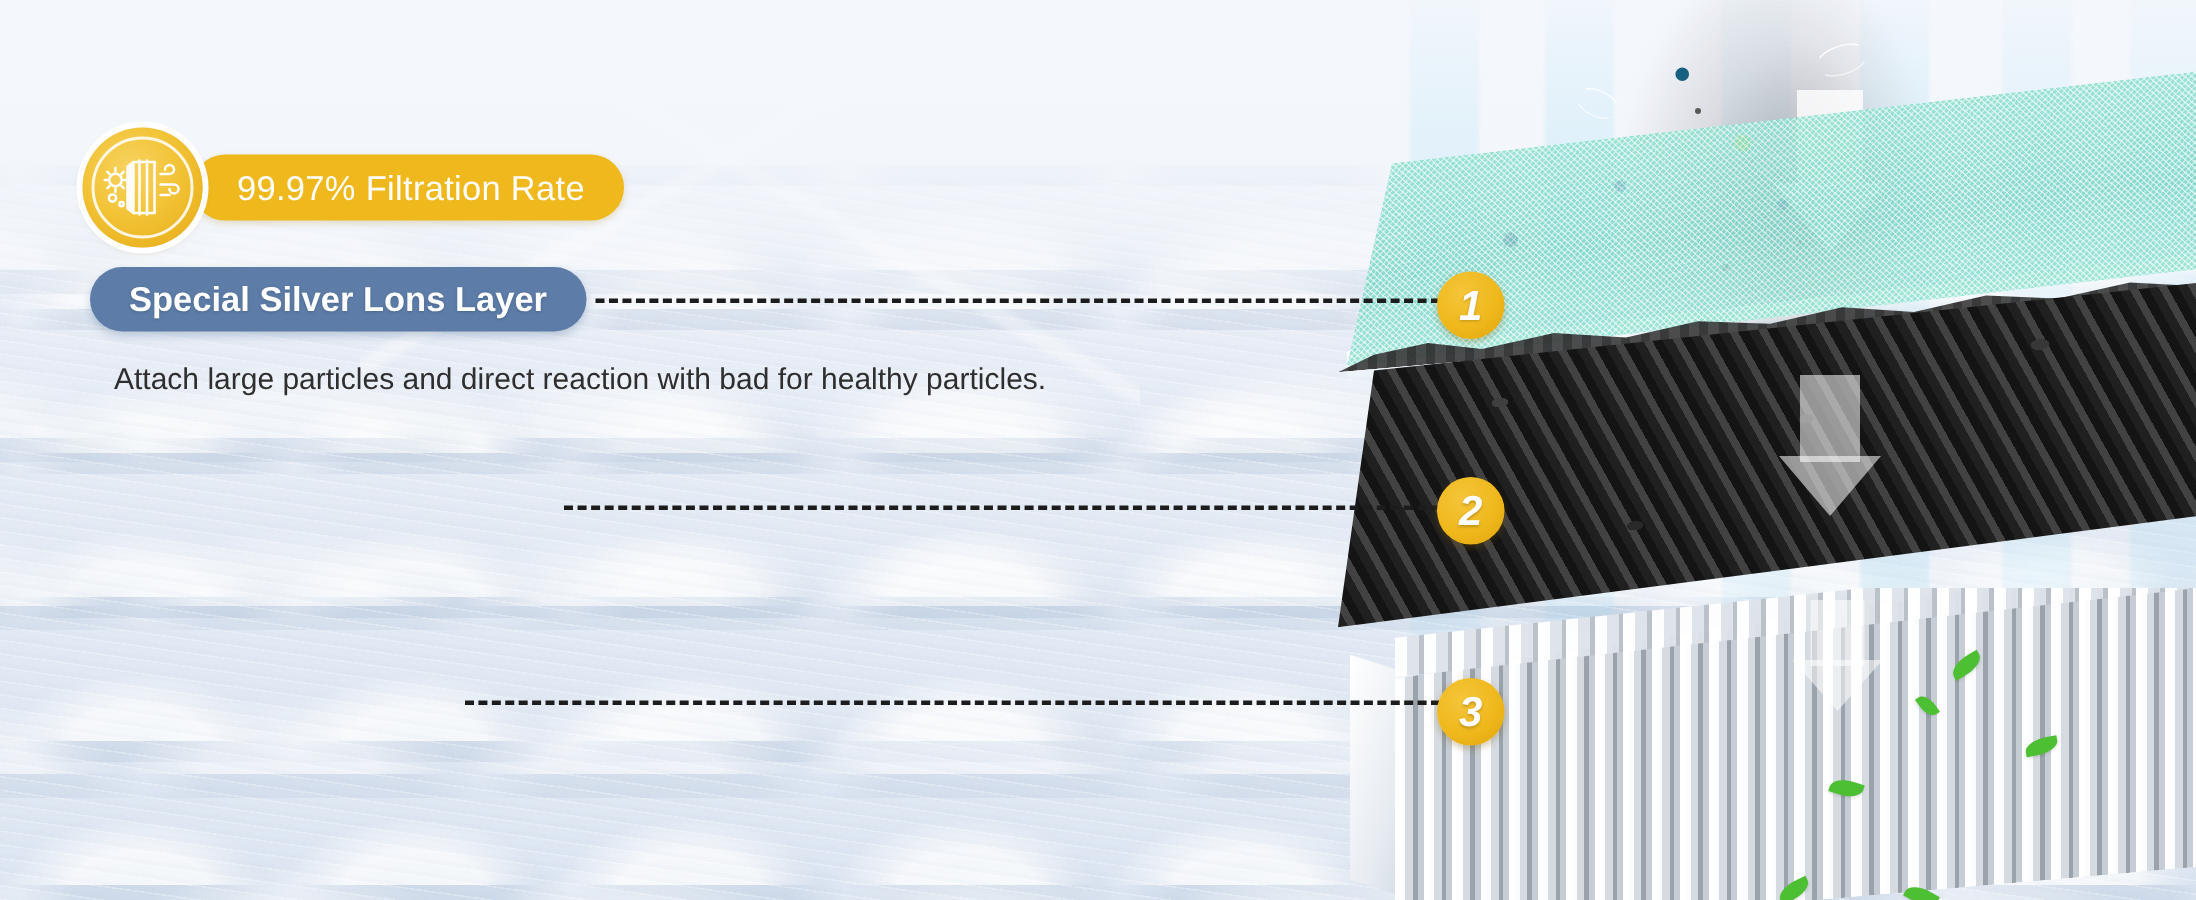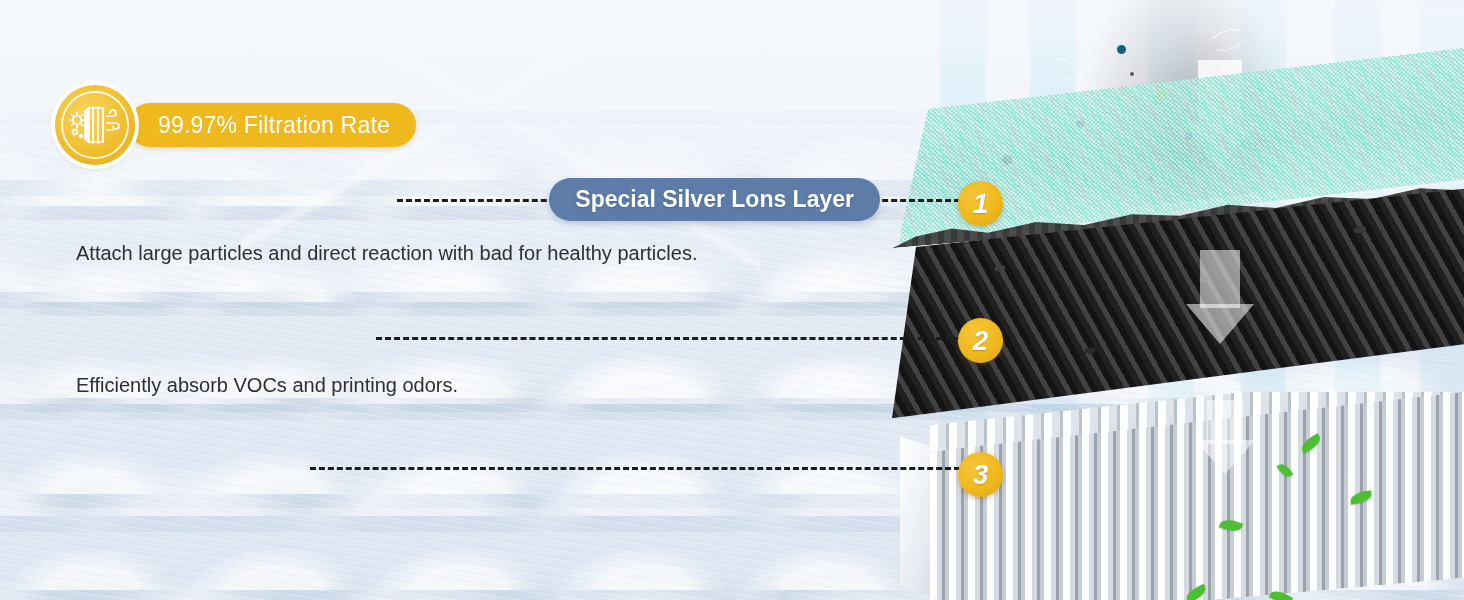--- a/index.html
+++ b/index.html
@@ -126,21 +126,21 @@
     padding:0 26px 0 30px;box-shadow:0 2px 5px rgba(180,140,30,.25);}
   .rate-badge span{color:#fff;font-size:23px;letter-spacing:.2px;}
 
   .rate-icon{position:absolute;left:55px;top:85px;width:80px;height:80px;border-radius:50%;
     background:radial-gradient(circle at 40% 35%,#f7d361 0%,#f2c336 45%,#e5a812 100%);
     box-shadow:0 0 0 4px #fff, 0 2px 6px rgba(150,120,20,.35);
     display:flex;align-items:center;justify-content:center;}
   .rate-icon .inner{width:64px;height:64px;border-radius:50%;
     border:2px solid rgba(255,255,255,.85);display:flex;align-items:center;justify-content:center;}
 
-  .row{position:absolute;left:60px;width:820px;text-align:right;}
+  .row{position:absolute;left:60px;width:820px;}
   .pill{display:inline-flex;align-items:center;height:43px;
     background:#5d7da8;border-radius:22px;padding:0 26px;
     box-shadow:0 3px 6px rgba(80,110,150,.30);position:relative;z-index:3;}
   .pill span{color:#ffffff;font-size:23px;font-weight:bold;white-space:nowrap;
     text-shadow:0 1px 2px rgba(40,60,90,.35);}
   .dash{position:absolute;height:0;border-top:3px dashed #1c1c1c;z-index:1;}
   .desc{position:absolute;font-size:20px;color:#2f2f2f;white-space:nowrap;}
 
   .num{position:absolute;width:45px;height:45px;border-radius:50%;
     background:radial-gradient(circle at 38% 32%,#f5c53a 0%,#efb81c 55%,#e0a50c 100%);
@@ -253,21 +253,20 @@
     <div class="dash" style="left: 337px; top: 21px; width: 563px;"></div>
   </div>
   <div class="desc" style="left:76px;top:242px;text-align:center;">Attach large particles and direct reaction with bad for healthy particles.</div>
   <div class="num" style="left:958px;top:181px;">
     <span>1</span>
   </div>
 
   <div class="row" style="top:316px;">
     <div class="dash" style="left: 316px; top: 21px; width: 584px;"></div>
   </div>
-  <div class="desc" style="left:76px;top:374px;">Efficiently absorb VOCs and printing odors.</div>
   <div class="num" style="left:958px;top:318px;">
     <span>2</span>
   </div>
 
   <div class="row" style="top:446px;">
     <div class="dash" style="left: 250px; top: 21px; width: 650px;"></div>
   </div>
   <div class="num" style="left:958px;top:452px;">
     <span>3</span>
   </div>

